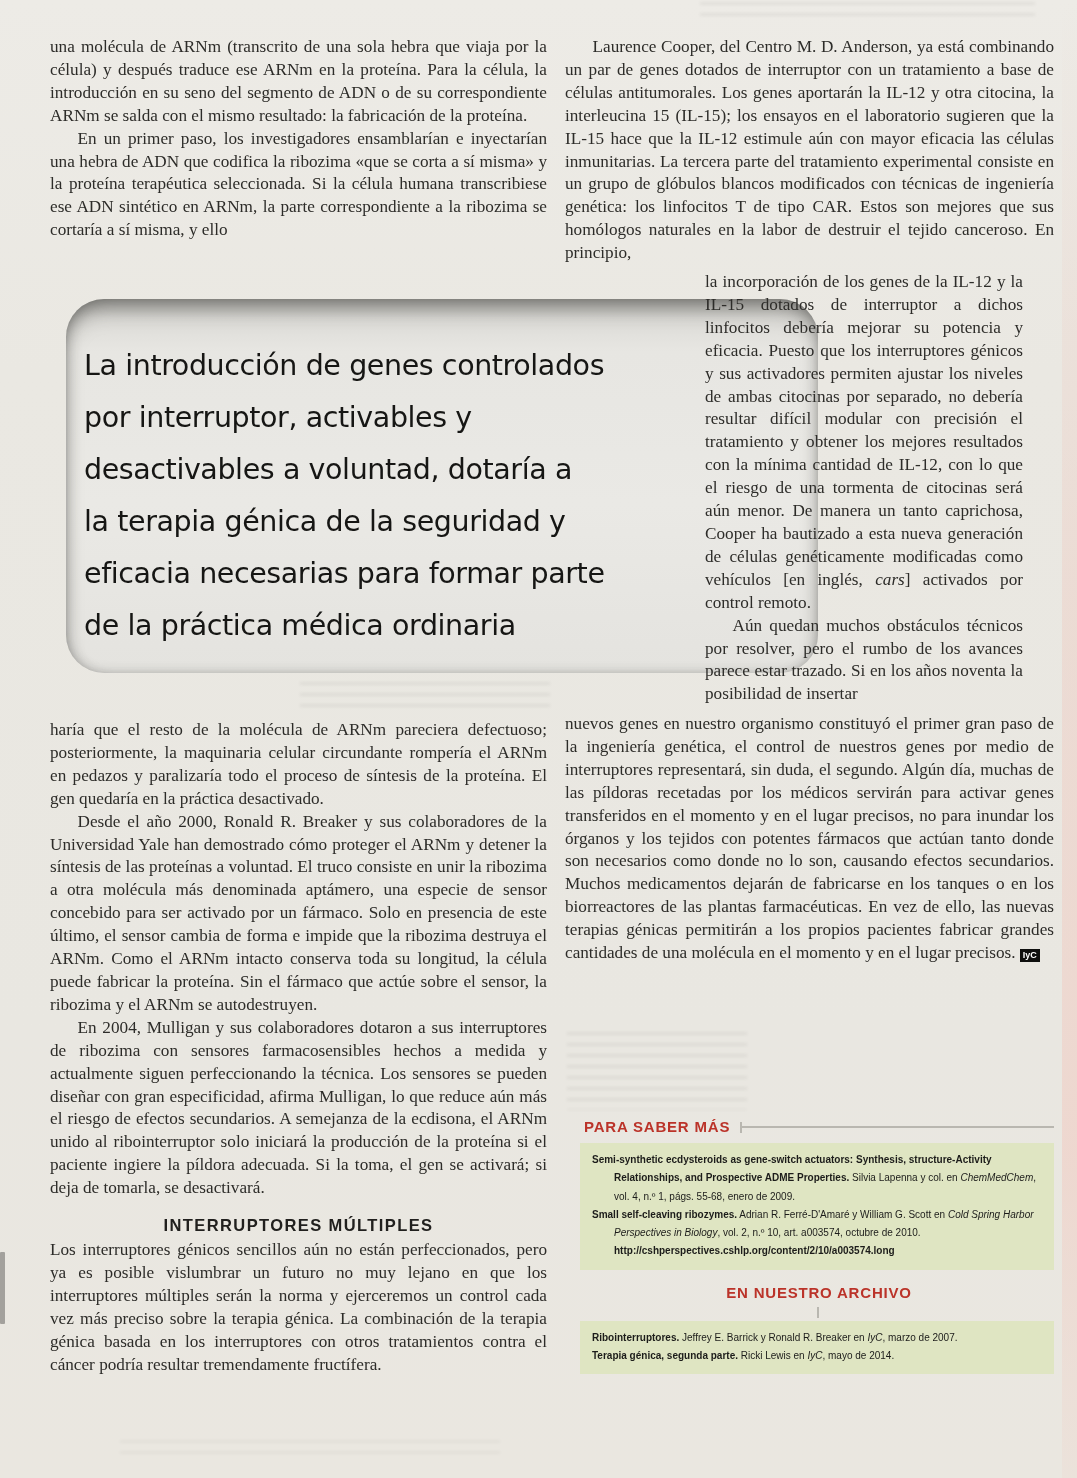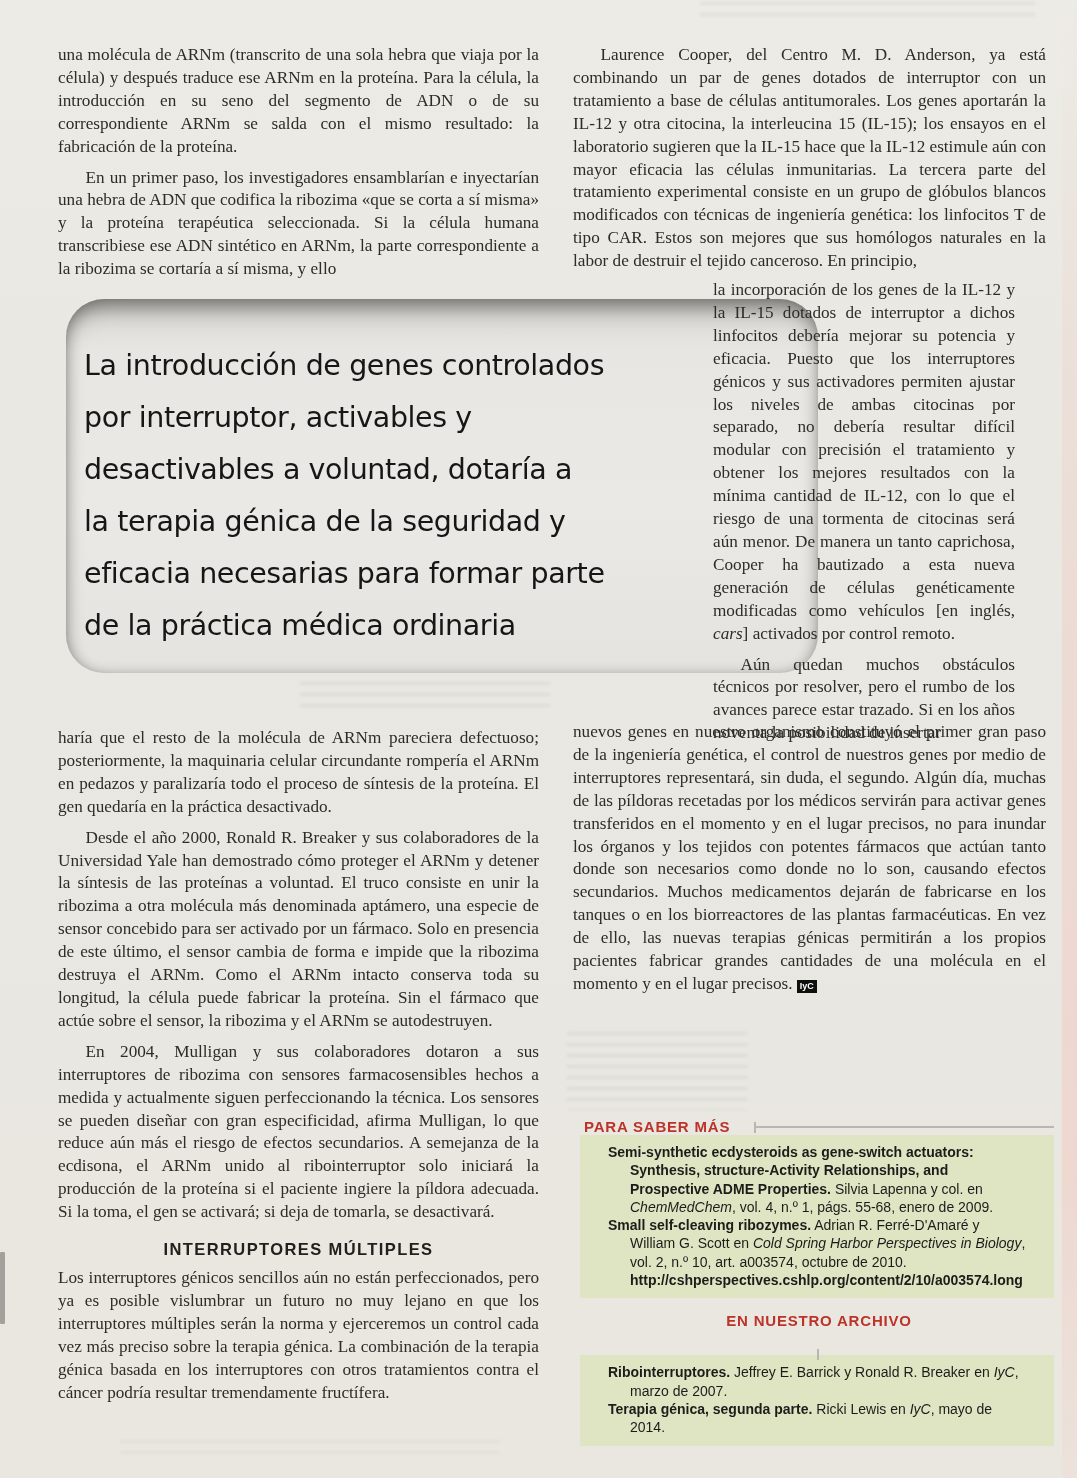--- a/index.html
+++ b/index.html
@@ -2,21 +2,21 @@
 <html lang="es"><head>
 <meta charset="utf-8">
 <style>
   html,body{margin:0;padding:0;}
   body{width:1077px;height:1478px;position:relative;font-family:"Liberation Serif",serif;}
   .page{position:absolute;inset:0;width:1077px;height:1478px;overflow:hidden;
         background:linear-gradient(180deg,#edebe6 0%,#eae8e2 25%,#e9e7e1 70%,#eae7e0 100%);}
   .edge-tint{position:absolute;right:0;top:0;width:15px;height:100%;pointer-events:none;
         background:linear-gradient(180deg,rgba(236,210,202,0) 0%,rgba(238,205,196,.45) 40%,rgba(241,205,196,.6) 78%,rgba(238,212,203,.25) 100%);}
   .col{position:absolute;}
-  .para{margin:8px;font-size:17.2px;line-height:22.9px;color:#2d2c29;text-align:justify;
+  .para{margin:0;font-size:17.2px;line-height:22.9px;color:#2d2c29;text-align:justify;
         hyphens:auto;-webkit-hyphens:auto;}
   .indent{text-indent:1.6em;}
   #left-top{left:50px;top:36px;width:497px;}
   #right-top{left:565px;top:36px;width:489px;}
   #right-narrow{left:705px;top:271px;width:318px;}
   #left-bottom{left:50px;top:719px;width:497px;}
   #right-bottom{left:565px;top:713px;width:489px;}
 
   #quote-box{position:absolute;left:66px;top:299px;width:752px;height:374px;border-radius:38px;
         background:linear-gradient(180deg,#c9c8c4 0%,#dddcd8 5%,#e7e6e2 14%,#eae9e5 55%,#e4e3df 100%);
@@ -27,27 +27,27 @@
   .quote-text{padding:41px 20px 0 18px;font-family:"DejaVu Sans",sans-serif;
         font-size:28.5px;line-height:52px;letter-spacing:-0.4px;color:#161614;white-space:pre-line;}
 
   .section-heading{margin:16px 0 4px;text-align:center;font-family:"Liberation Sans",sans-serif;
         font-weight:bold;font-size:16.5px;letter-spacing:1.4px;color:#21201e;}
 
   .endmark{display:inline-block;background:#0f0f0e;color:#fff;font-family:"Liberation Sans",sans-serif;
         font-weight:bold;font-size:9px;line-height:13px;padding:0 3px;letter-spacing:0;vertical-align:baseline;}
 
   #further{position:absolute;left:580px;top:1118px;width:474px;}
-  .red-heading-row{display:flex;align-items:center;gap:24px;}
+  .red-heading-row{display:flex;align-items:center;gap:10px;}
   .red-heading{font-family:"Liberation Sans",sans-serif;font-weight:bold;font-size:15px;
         letter-spacing:.8px;color:#bb3329;white-space:nowrap;padding-left:4px;}
   .rule{flex:1;border-top:2px solid #b9b7b0;position:relative;height:0;}
   .rule::before{content:"";position:absolute;left:0;top:-6px;width:2px;height:11px;background:#b9b7b0;}
-  .green-box{background:#dfe5c2;padding:8px 28px 9px;
-        font-family:"Liberation Sans",sans-serif;font-size:14px;line-height:18.3px;color:#1c1c1a;}
+  .green-box{background:#dfe5c2;margin-top:8px;padding:8px 12px 9px;
+        font-family:"Liberation Sans",sans-serif;font-size:10px;line-height:18.3px;color:#1c1c1a;}
   .ref{margin:0;padding-left:22px;text-indent:-22px;text-align:left;}
   .seg-b{font-weight:bold;}
   .seg-i{font-style:italic;}
   .archive-row{margin-top:14px;flex-direction:column;}
 
   .ghost{position:absolute;opacity:.07;filter:blur(1.6px);pointer-events:none;
         background:repeating-linear-gradient(180deg,#4a4a46 0 3px,transparent 3px 11px);}
   .edge-mark{position:absolute;left:0;top:1252px;width:5px;height:72px;background:#3a3a38;opacity:.4;border-radius:1px;}
 </style>
 </head>

